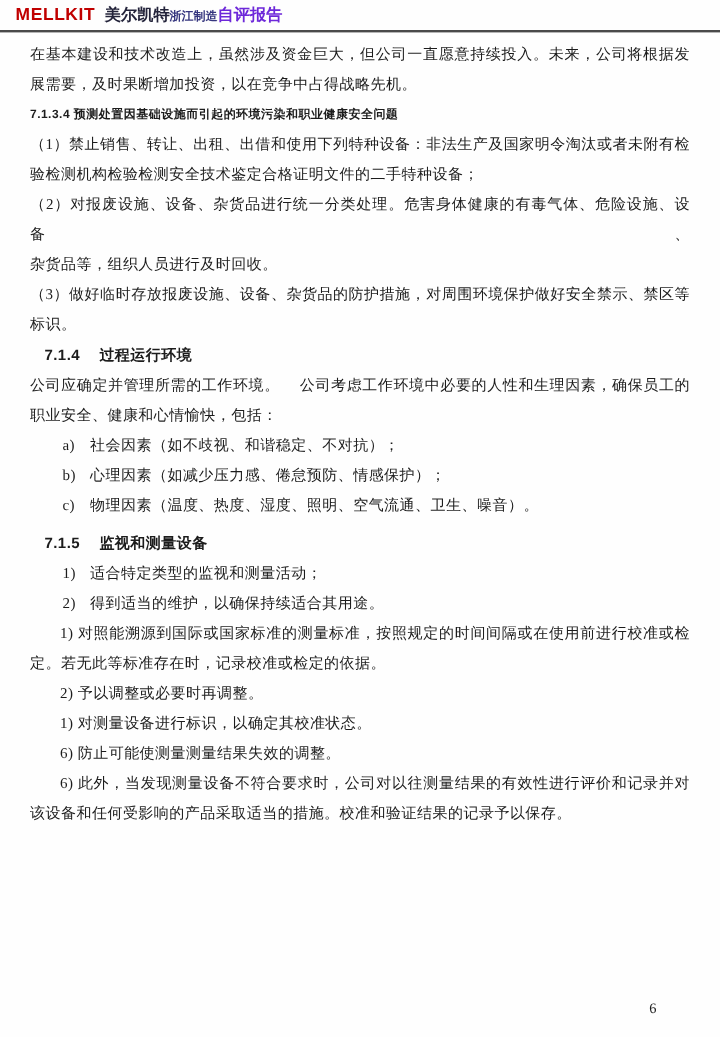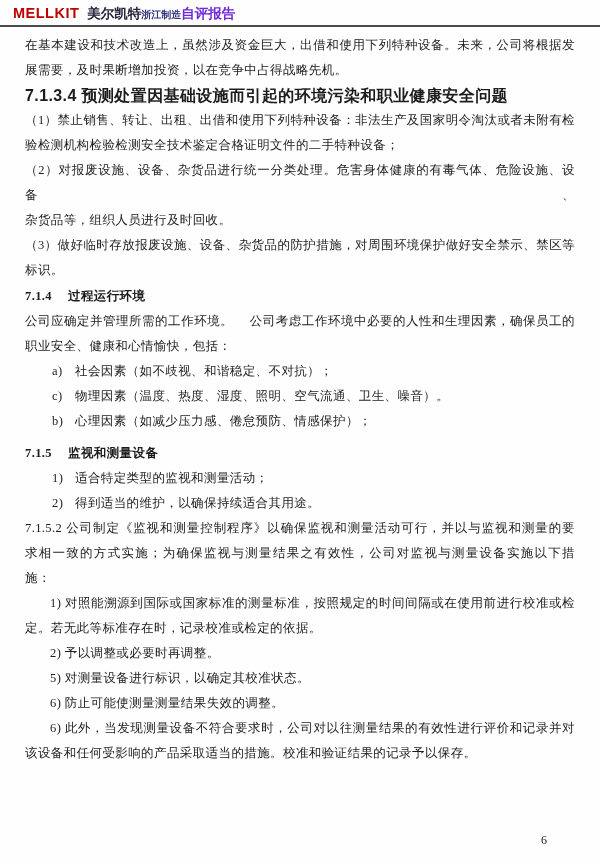--- a/index.html
+++ b/index.html
@@ -45,24 +45,24 @@
     width: 550px;
     font-size: 12.5px;
     line-height: 25px;
     letter-spacing: 0.4px;
   }
   .line { min-height: 25px; }
   .full { text-align: justify; text-align-last: justify; }
   .h1 {
     font-family: "Liberation Sans", sans-serif;
     font-weight: bold;
-    font-size: 16px;
+    font-size: 10px;
   }
   .h2 { font-weight: bold; }
-  .h2 .num { font-family: Liberation Serif, serif; margin-right: 16px; }
+  .h2 .num { font-family: Liberation Sans, sans-serif; margin-right: 16px; margin-left: 12px; }
   .h2 .title { font-family: "DejaVu Serif", serif; }
   .gap-top { margin-top: 6px; }
   .li { padding-left: 27px; }
   .li .marker { display: inline-block; min-width: 23px; }
   .li2-first { text-indent: 25px; }
   
   .page-number {
     position: absolute;
     left: 541px;
     top: 833px;
@@ -76,21 +76,21 @@
 <div class="page">
 
   <div class="header">
     <span class="brand-en">MELLKIT</span>
     <span class="brand-cn">美尔凯特</span><span class="cert-cn">浙江制造</span><span class="report-cn">自评报告</span>
   </div>
   <div class="header-rule"></div>
 
   <div class="doc-body">
       <div class="para">
-        <div class="line full">在基本建设和技术改造上，虽然涉及资金巨大，出借和使用下列特种设备。未来，公司将根据发</div>
+        <div class="line full">在基本建设和技术改造上，虽然涉及资金巨大，但公司一直愿意持续投入。未来，公司将根据发</div>
         <div class="line">展需要，及时果断增加投资，以在竞争中占得战略先机。</div>
       </div>
       <div class="line h1">7.1.3.4 预测处置因基础设施而引起的环境污染和职业健康安全问题</div>
       <div class="para">
         <div class="line full">（1）禁止销售、转让、出租、出借和使用下列特种设备：非法生产及国家明令淘汰或者未附有检</div>
         <div class="line">验检测机构检验检测安全技术鉴定合格证明文件的二手特种设备；</div>
       </div>
       <div class="para">
         <div class="line full">（2）对报废设施、设备、杂货品进行统一分类处理。危害身体健康的有毒气体、危险设施、设备、</div>
         <div class="line">杂货品等，组织人员进行及时回收。</div>
@@ -98,39 +98,34 @@
       <div class="para">
         <div class="line full">（3）做好临时存放报废设施、设备、杂货品的防护措施，对周围环境保护做好安全禁示、禁区等</div>
         <div class="line">标识。</div>
       </div>
       <div class="line h2"><span class="num">7.1.4</span><span class="title">过程运行环境</span></div>
       <div class="para">
         <div class="line full">公司应确定并管理所需的工作环境。　 公司考虑工作环境中必要的人性和生理因素，确保员工的</div>
         <div class="line">职业安全、健康和心情愉快，包括：</div>
       </div>
       <div class="line li"><span class="marker">a)</span><span>社会因素（如不歧视、和谐稳定、不对抗）；</span></div>
+      <div class="line li"><span class="marker">b)</span><span>心理因素（如减少压力感、倦怠预防、情感保护）；</span></div>
       <div class="line li"><span class="marker">c)</span><span>物理因素（温度、热度、湿度、照明、空气流通、卫生、噪音）。</span></div>
-      <div class="line li"><span class="marker">b)</span><span>心理因素（如减少压力感、倦怠预防、情感保护）；</span></div>
       <div class="line h2 gap-top"><span class="num">7.1.5</span><span class="title">监视和测量设备</span></div>
       <div class="line li"><span class="marker">1)</span><span>适合特定类型的监视和测量活动；</span></div>
       <div class="line li"><span class="marker">2)</span><span>得到适当的维护，以确保持续适合其用途。</span></div>
-      <div class="para">
-        <div class="line full">7.1.5.2 公司制定《监视和测量控制程序》以确保监视和测量活动可行，并以与监视和测量的要</div>
-        <div class="line full">求相一致的方式实施；为确保监视与测量结果之有效性，公司对监视与测量设备实施以下措</div>
-        <div class="line">施：</div>
-      </div>
       <div class="li2">
         <div class="line full li2-first">1) 对照能溯源到国际或国家标准的测量标准，按照规定的时间间隔或在使用前进行校准或检</div>
         <div class="line">定。若无此等标准存在时，记录校准或检定的依据。</div>
       </div>
       <div class="li2">
         <div class="line li2-first">2) 予以调整或必要时再调整。</div>
       </div>
       <div class="li2">
-        <div class="line li2-first">5) 对测量设备进行标识，以确定其校准状态。</div>
+        <div class="line li2-first">1) 对测量设备进行标识，以确定其校准状态。</div>
       </div>
       <div class="li2">
         <div class="line li2-first">6) 防止可能使测量测量结果失效的调整。</div>
       </div>
       <div class="li2">
         <div class="line full li2-first">6) 此外，当发现测量设备不符合要求时，公司对以往测量结果的有效性进行评价和记录并对</div>
         <div class="line">该设备和任何受影响的产品采取适当的措施。校准和验证结果的记录予以保存。</div>
       </div>
     </div>
 

